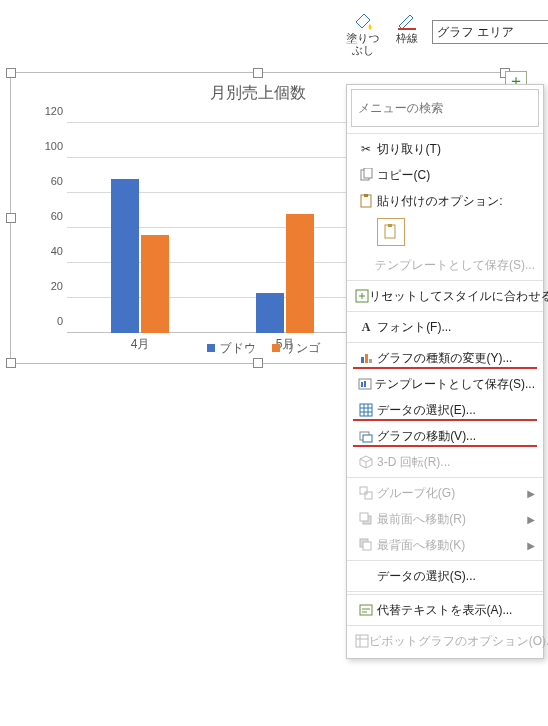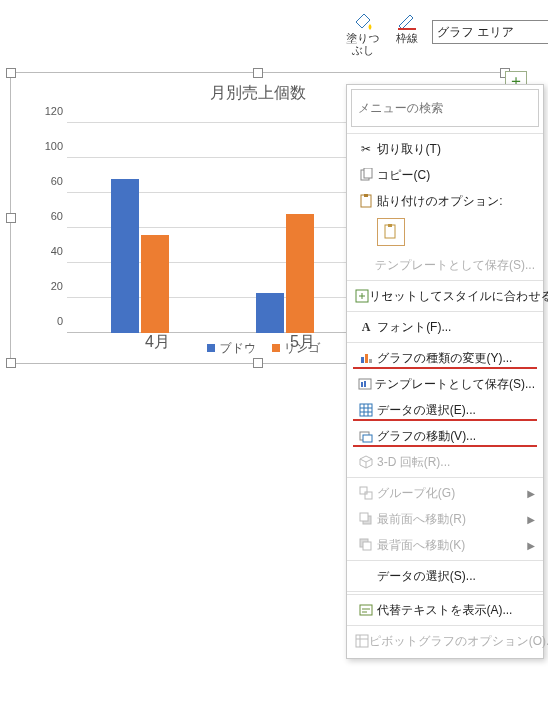--- a/index.html
+++ b/index.html
@@ -62,21 +62,21 @@
     margin-top: 10px;
   }
   .plot {
     position: absolute;
     left: 56px; top: 50px;
     width: 290px; height: 210px;
   }
   .grid-line { position: absolute; left:0; right:0; border-top:1px solid #d9d9d9; }
   .axis-x { position: absolute; left:0; right:0; bottom:0; border-top:1px solid #bfbfbf; }
   .ytick { position:absolute; left:-32px; width:28px; text-align:right; color:#595959; font-size:11px; transform:translateY(-50%);}
-  .xtick { position:absolute; bottom:-20px; color:#595959; font-size:16px; text-align:right; width:60px; margin-left:-30px;}
+  .xtick { position:absolute; bottom:-20px; color:#595959; font-size:12px; text-align:center; width:60px; margin-left:-30px;}
   .bar { position:absolute; bottom:0; }
   .bar-blue { background:#4472C4; }
   .bar-orange { background:#ED7D31; }
   .legend { position:absolute; bottom:6px; left:0; right:0; text-align:center; font-size:12px; color:#595959; }
   .legend .sw { display:inline-block; width:8px; height:8px; margin:0 4px 0 12px; }
   .plus-btn { position:absolute; top:-2px; right:-22px; width:20px;height:20px; border:1px solid #9caf88; background:#fff; color:#3c8527; text-align:center; line-height:18px; font-size:16px;}
   
   .context-menu {
     position: absolute;
     top: 84px; left: 346px;

